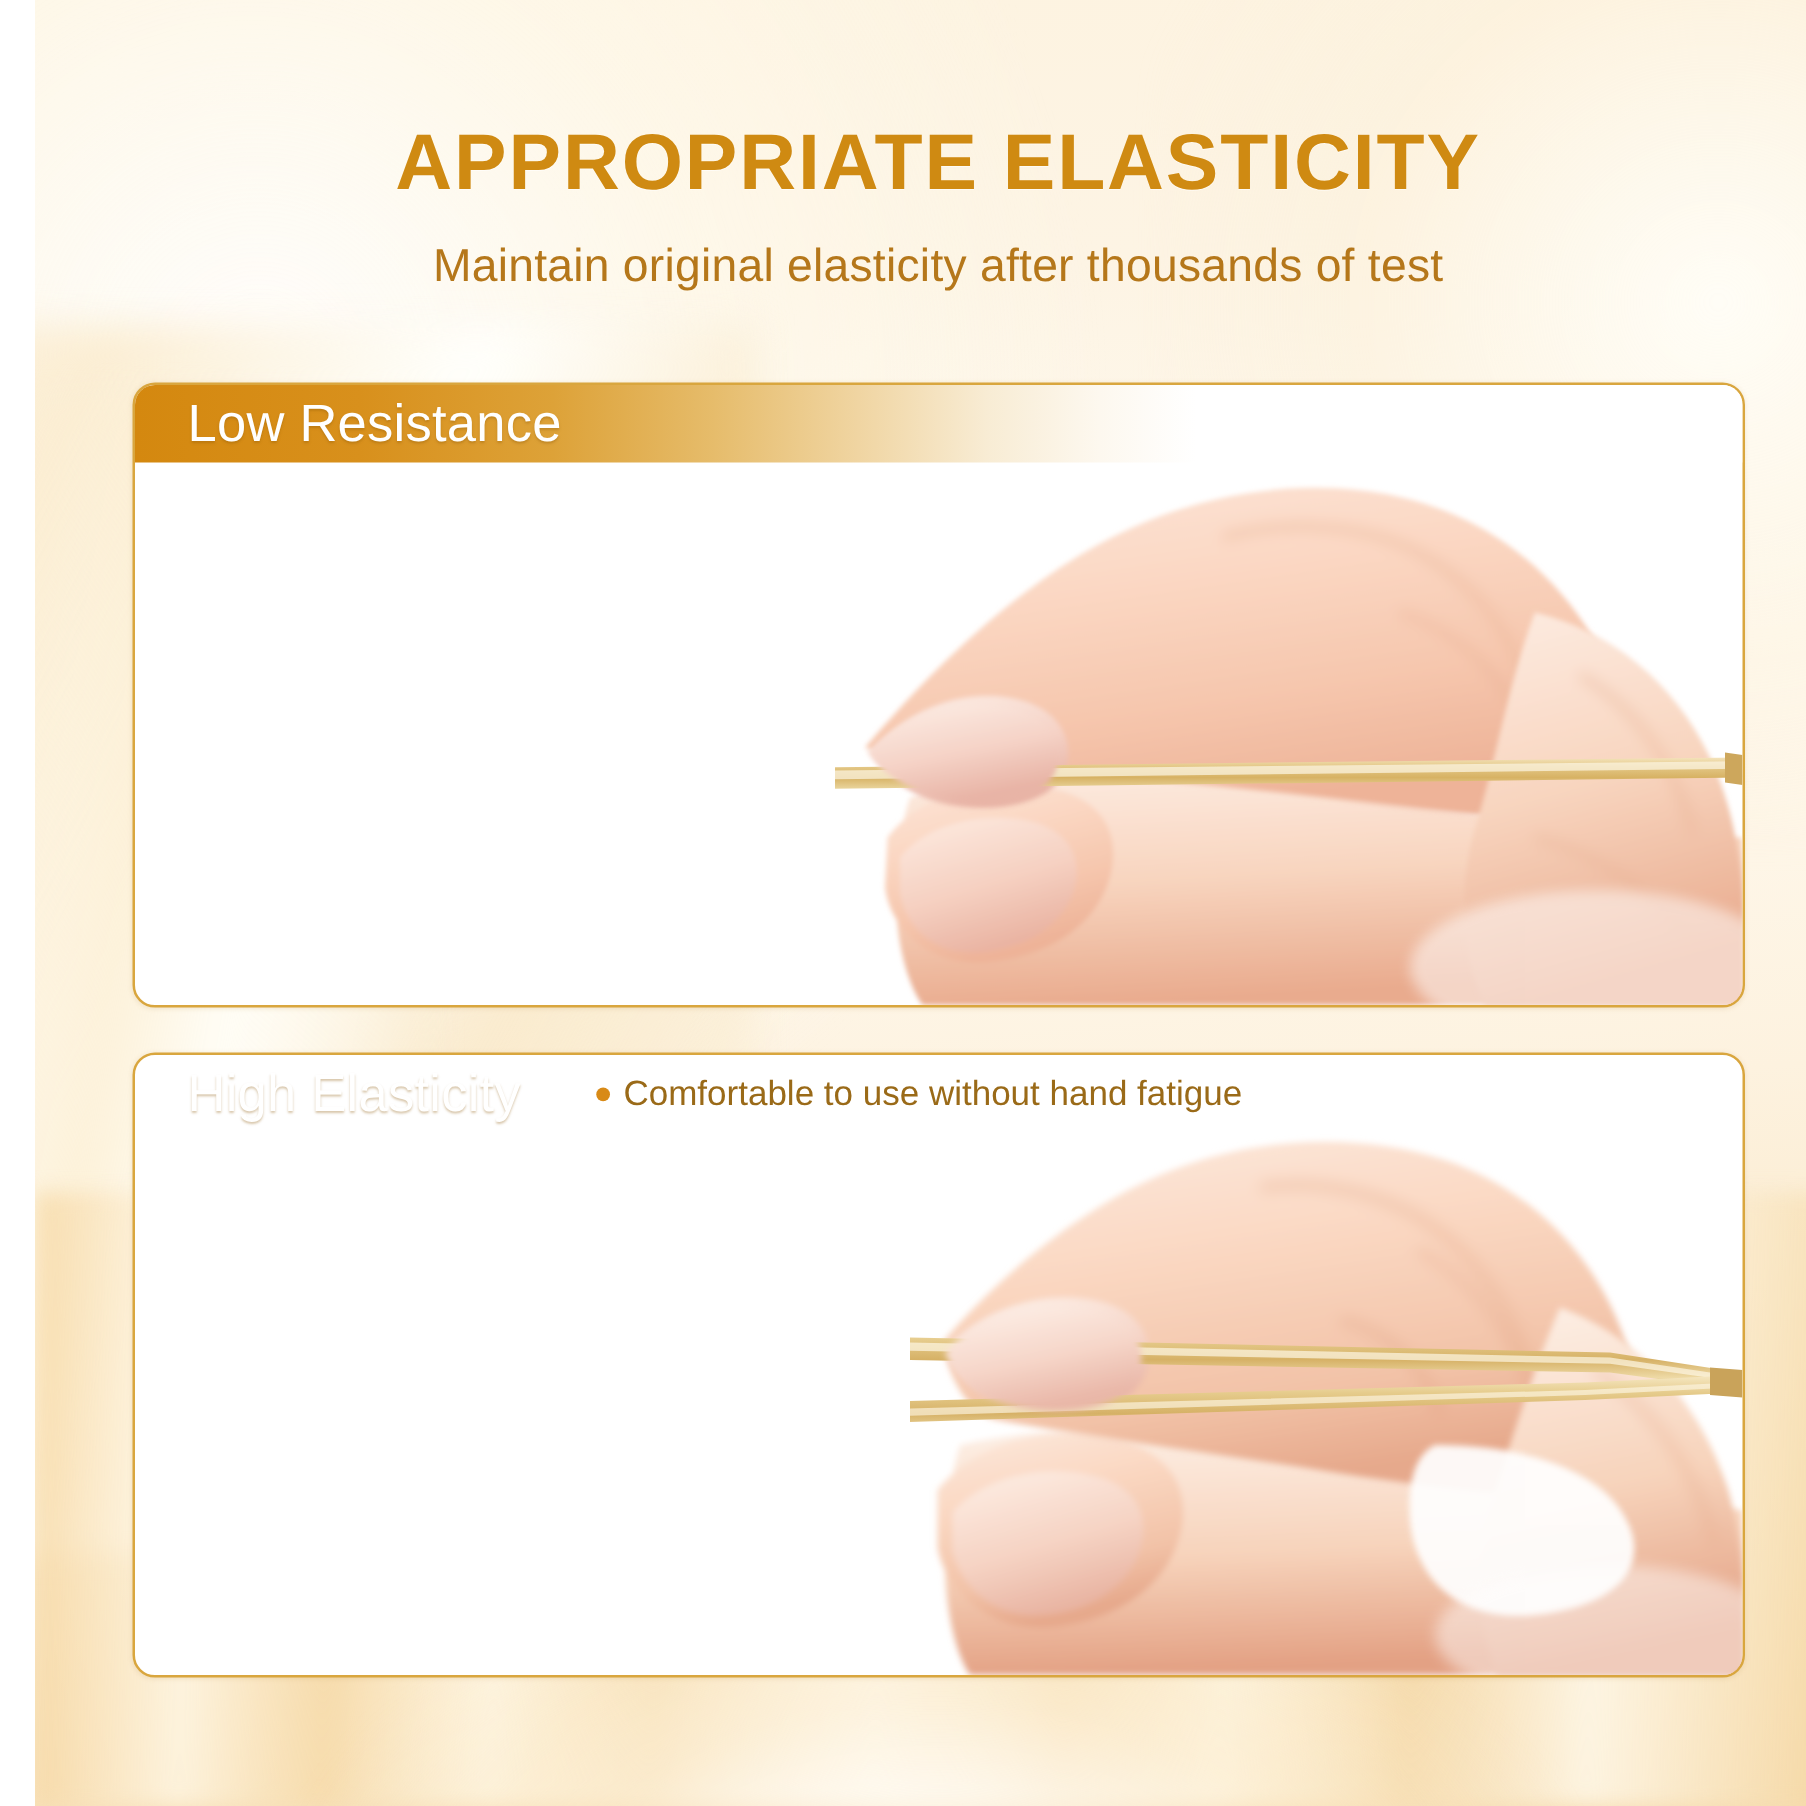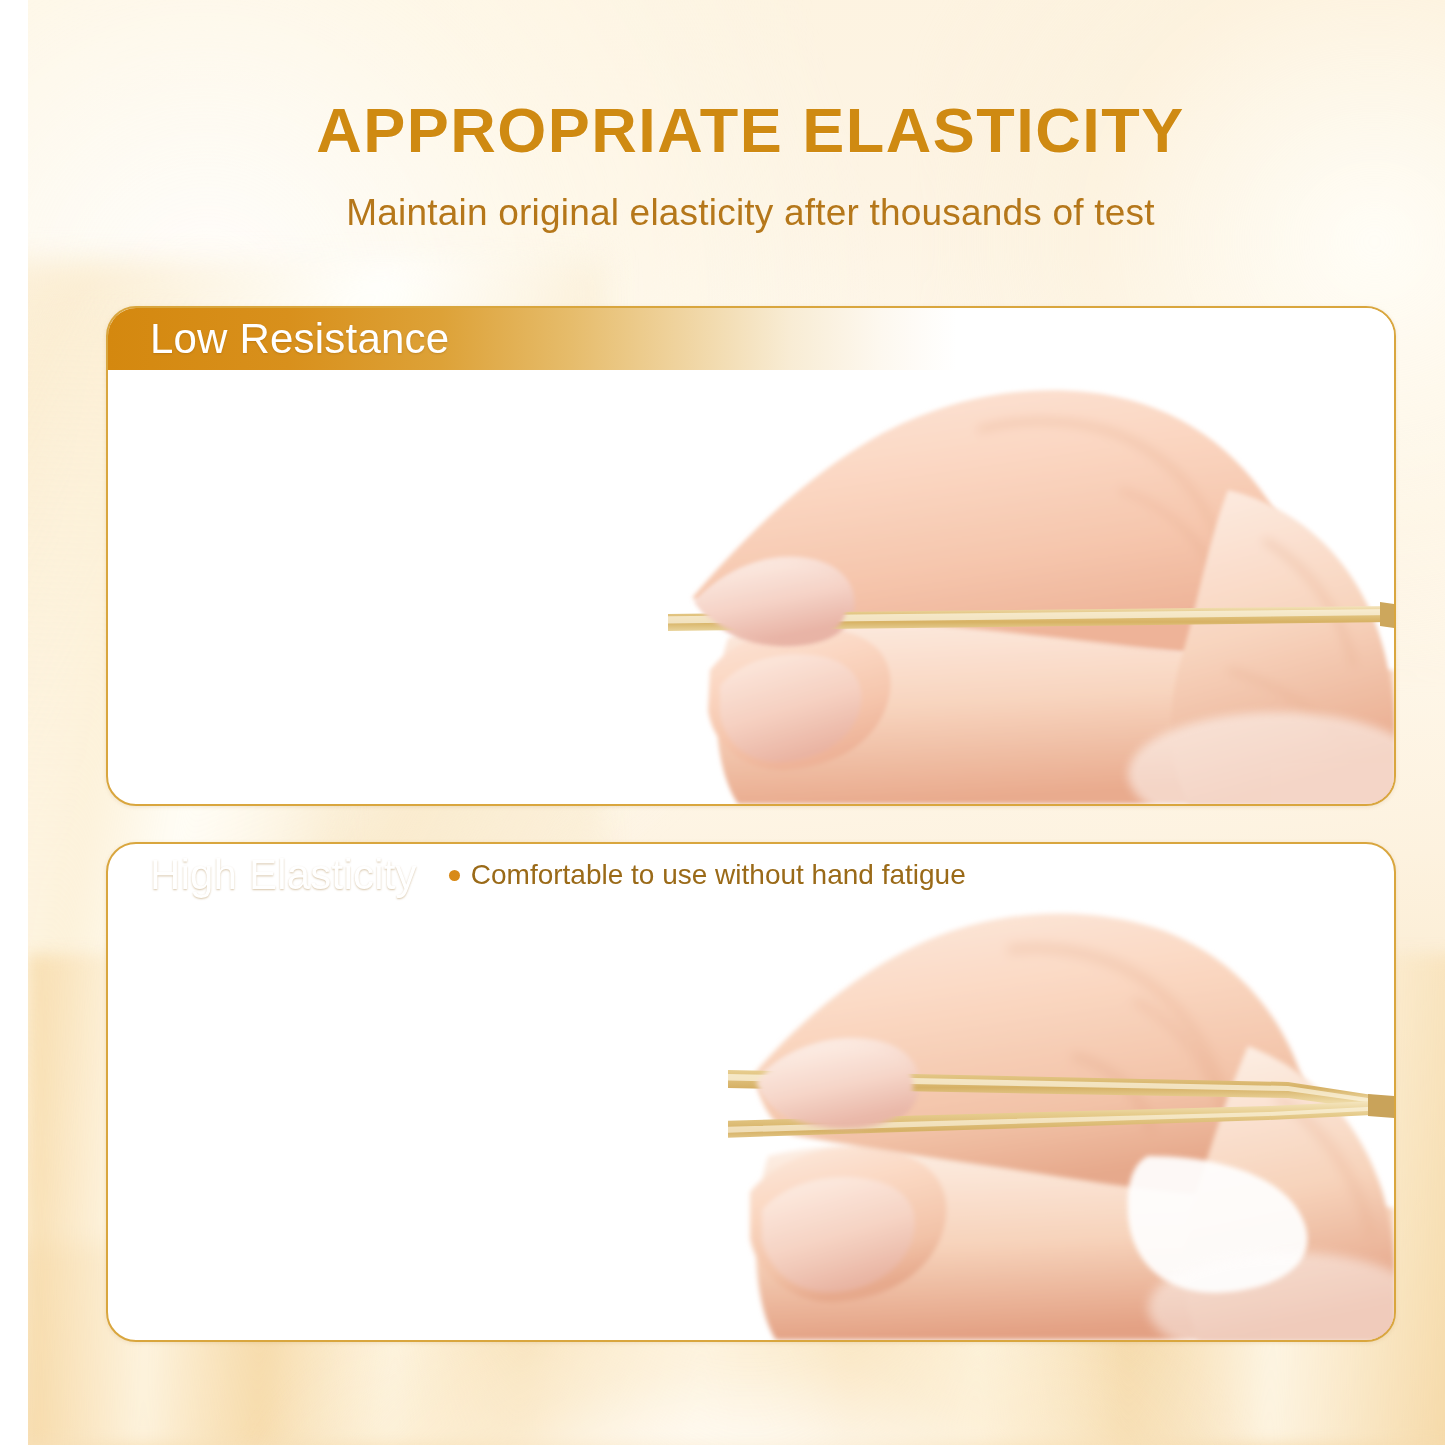--- a/index.html
+++ b/index.html
@@ -90,40 +90,41 @@
     font-weight: normal;
     color: #b5771a;
     letter-spacing: 0.2px;
   }
 
   
   .card {
     position: absolute;
     background: #ffffff;
     border: 2px solid #d9a63e;
-    border-radius: 30px;
+    border-radius: 18px;
     overflow: hidden;
     box-shadow: 0 1px 4px rgba(180,140,70,0.18);
   }
   #card-low  { left: 78px; top: 306px;  width: 1286px; height: 496px; }
   #card-high { left: 78px; top: 842px;  width: 1286px; height: 496px; }
 
   .card-header {
     position: absolute;
     left: 0; top: 0;
     height: 62px;
     width: 100%;
     display: flex;
     align-items: center;
   }
   #card-low .card-header {
     background: linear-gradient(90deg, #d4880f 0%, #d8901c 14%, #dda238 26%, #e6bc6b 36%, #f0d5a2 45%, #f8ecd4 53%, #fdf8ef 60%, #ffffff 66%, #ffffff 100%);
   }
   #card-high .card-header {
     background: linear-gradient(90deg, #d4880f 0%, #d78e18 14%, #dfa73f 24%, #e9c madness 0%, #eac border 0%, #edcb8c 33%, #f5e2bb 42%, #fbf2e0 51%, #fffdf8 59%, #ffffff 66%, #ffffff 100%);
+    gap: 28px;
   }
   .card-header-title {
     font-size: 42px;
     color: #ffffff;
     padding-left: 42px;
     letter-spacing: 0.2px;
     text-shadow: 0 1px 2px rgba(140,90,10,0.35);
     white-space: nowrap;
   }
   .card-header-note {

